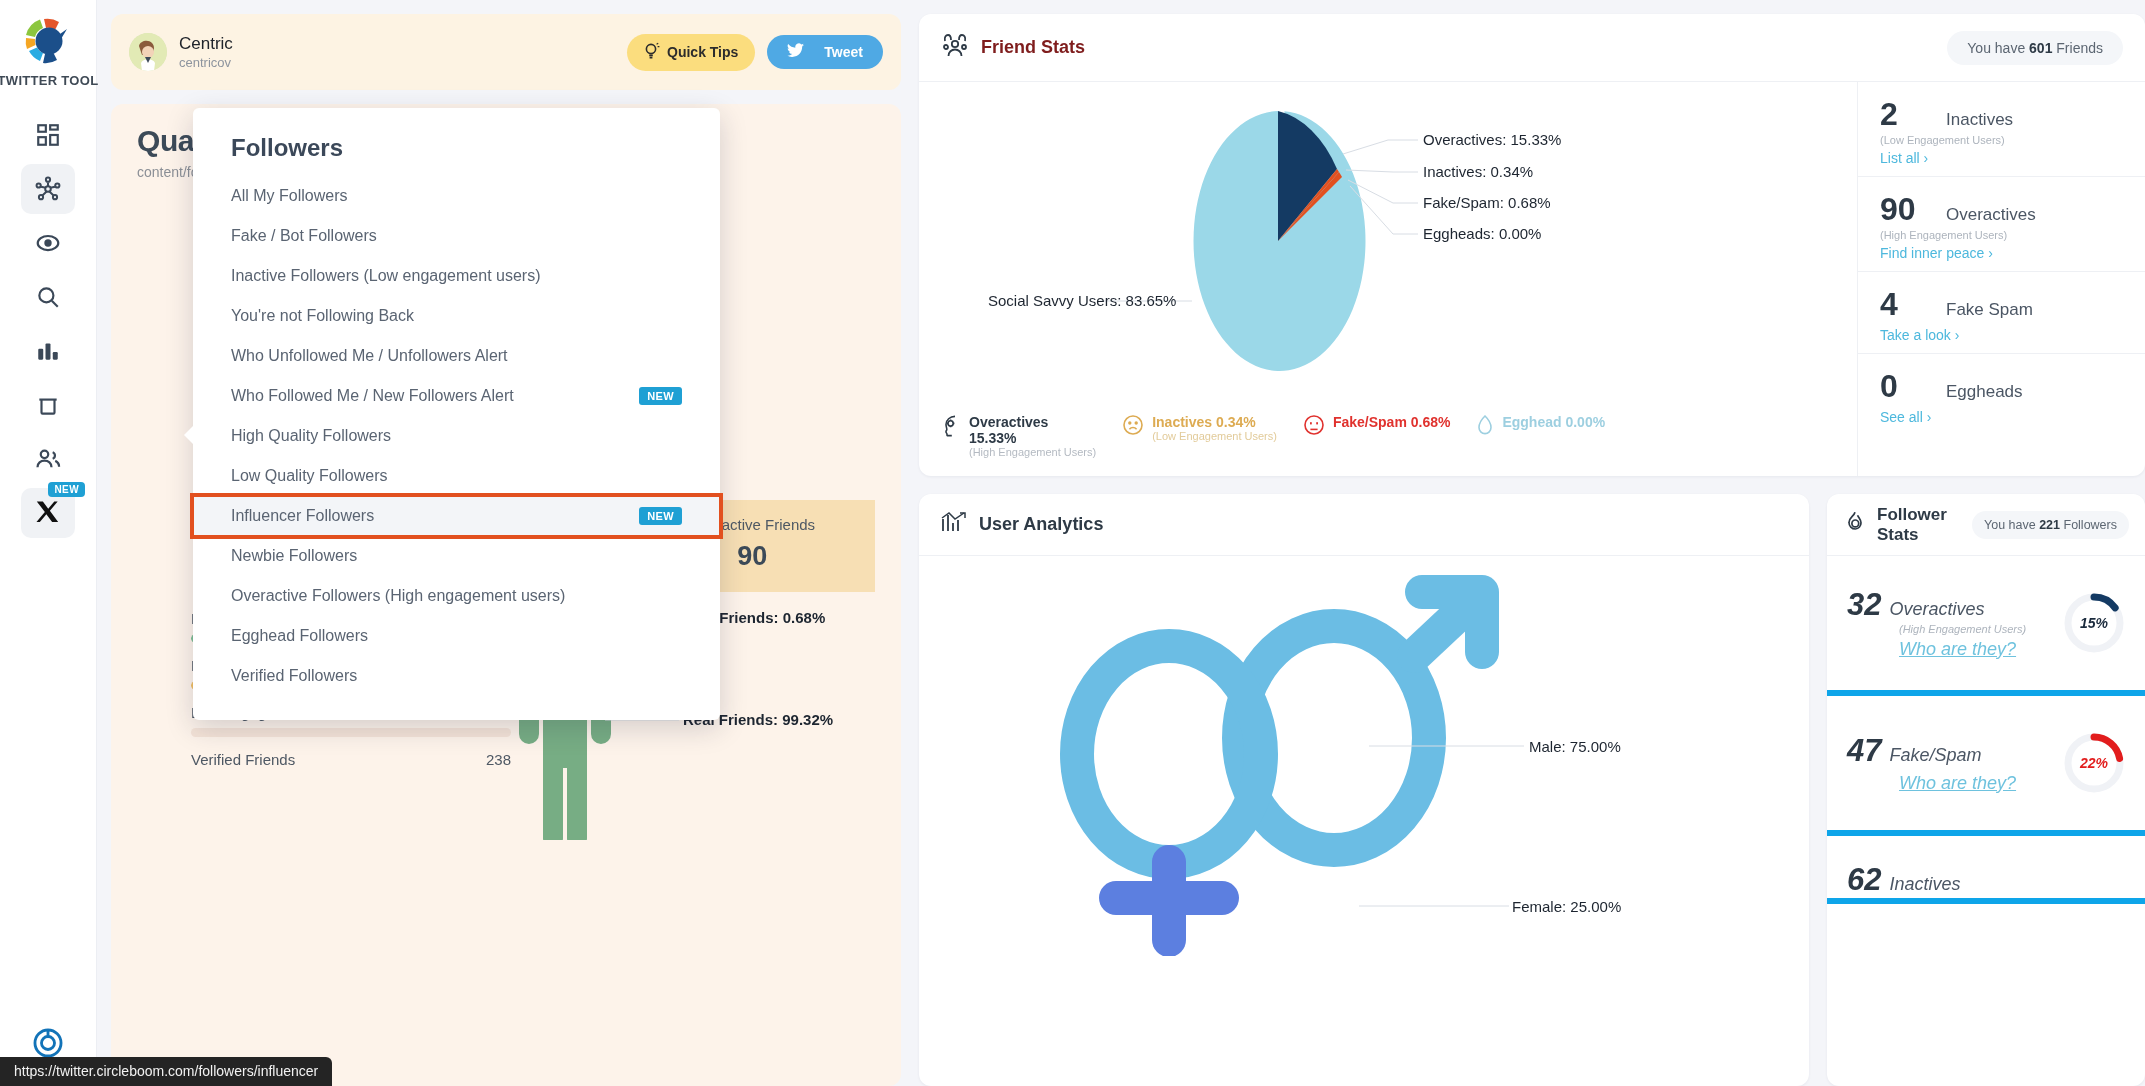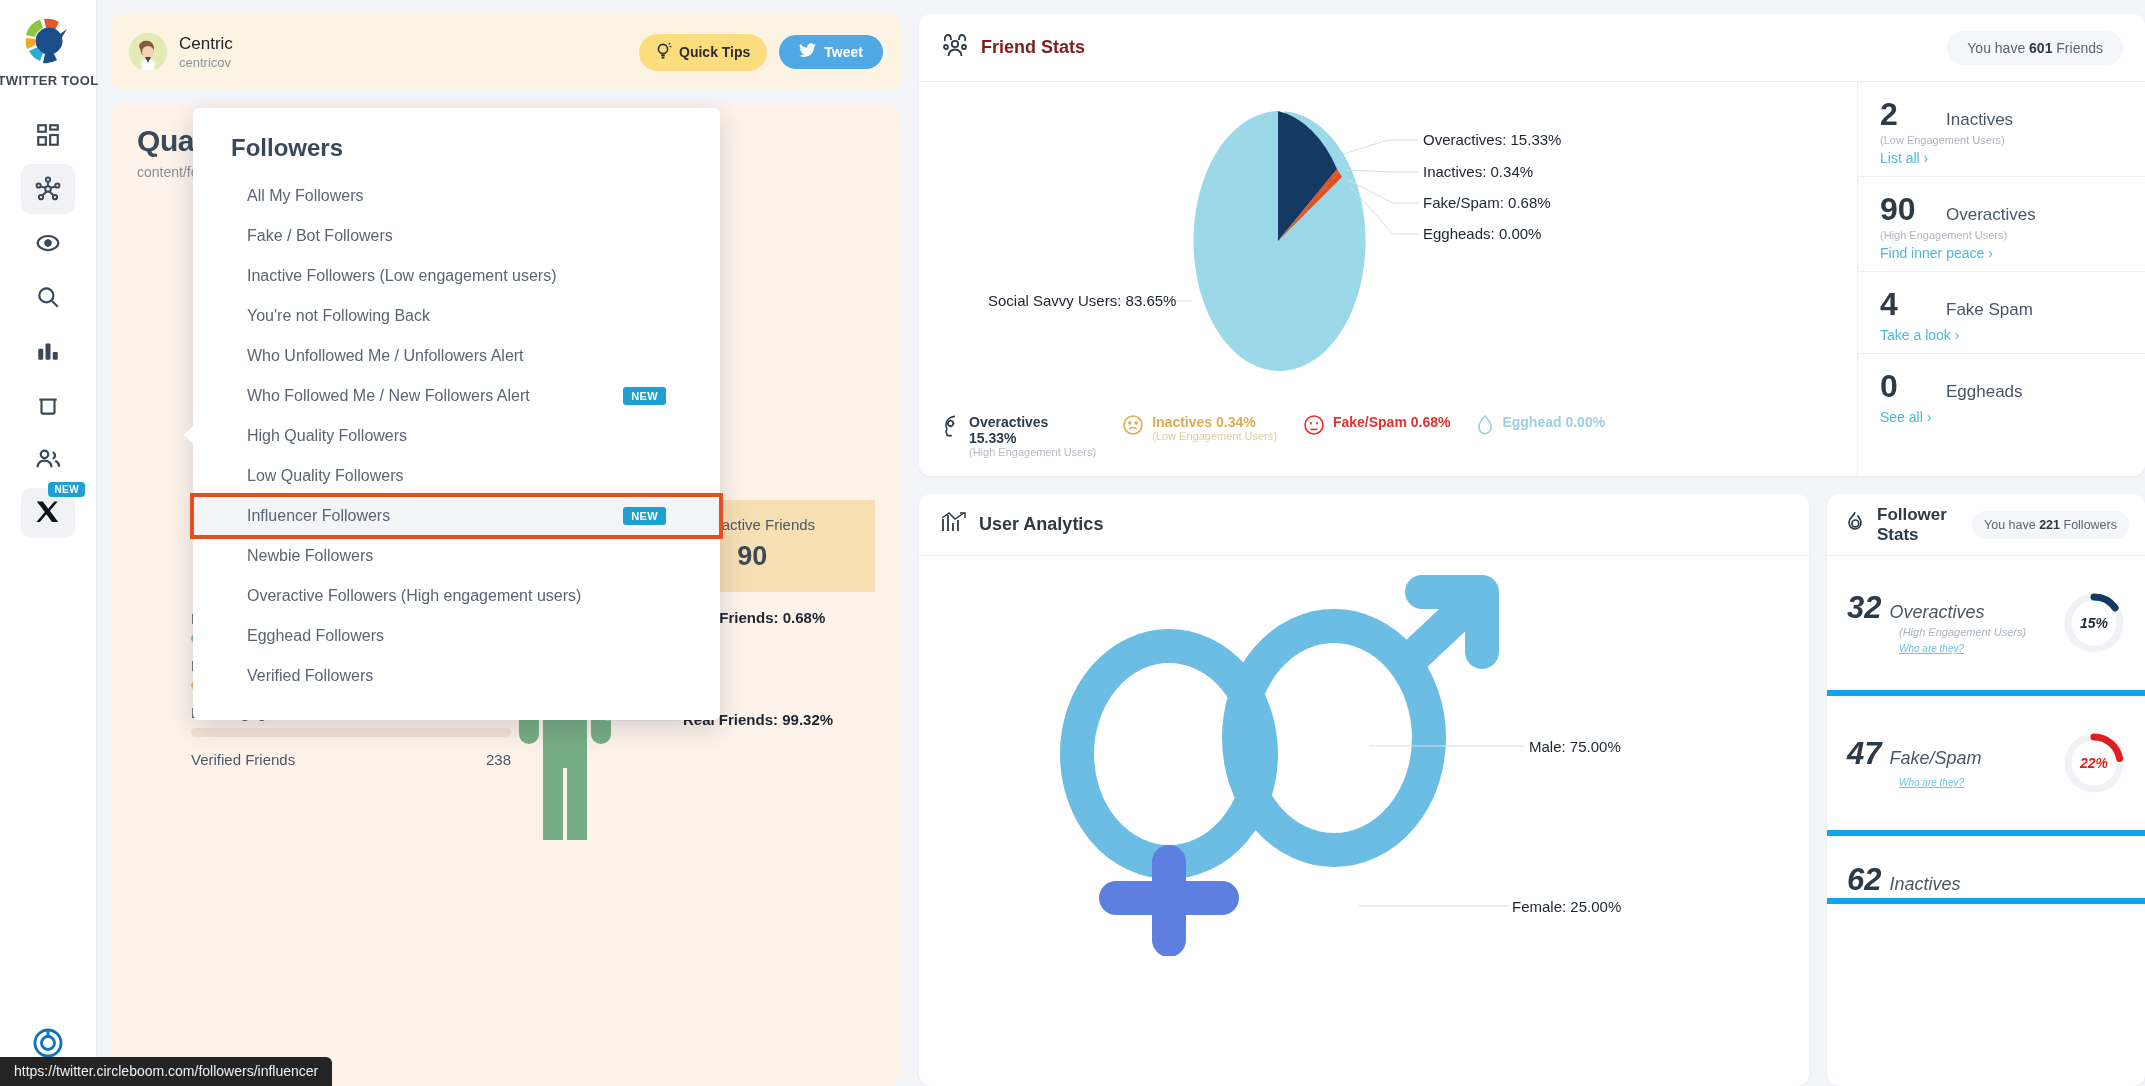--- a/index.html
+++ b/index.html
@@ -61,21 +61,21 @@
   .profile-handle { font-size: 13px; color: #8d949e; }
   .profile-actions { margin-left: auto; display: flex; align-items: center; gap: 12px; }
   .btn-tips {
     background: #fbdd7e; color: #2c2c2c; border: none; border-radius: 20px;
     padding: 8px 17px; font-size: 14px; font-weight: bold; display: flex;
     align-items: center; gap: 7px; cursor: pointer; font-family: inherit;
   }
   .btn-tweet {
     background: #4fa9e4; color: #fff; border: none; border-radius: 20px;
     padding: 8px 20px; font-size: 14px; font-weight: bold; display: flex;
-    align-items: center; gap: 8px; cursor: pointer; font-family: inherit;
+    align-items: center; gap: 20px; cursor: pointer; font-family: inherit;
   }
 
   
   .quality-card {
     background: #fdf3ea; border-radius: 12px; flex: 1;
     padding: 20px 26px 0 26px; overflow: hidden; position: relative;
   }
   .quality-title { font-size: 30px; font-weight: bold; color: #3c4a58; letter-spacing: -.4px; }
   .quality-sub { font-size: 14px; color: #8b8f96; margin-top: 6px; }
   .gauge-wrap { position: relative; height: 300px; margin-top: 4px; }
@@ -137,34 +137,34 @@
   .fl-head { display: flex; align-items: center; padding: 14px 16px; height: 62px; border-bottom: 1px solid #eef0f4; }
   .fl-title { font-size: 17px; font-weight: bold; color: #2e3a46; margin-left: 10px; }
   .fl-pill { margin-left: 8px; background: #f4f6f9; color: #5c6672; border-radius: 16px; padding: 7px 12px; font-size: 12.5px; white-space: nowrap; }
   .fl-pill b { color: #2e3a46; }
   .fl-row { display: flex; align-items: center; padding: 26px 20px; border-bottom: 6px solid #0ea5e9; min-height: 140px; font-style: italic; }
   .fl-left { flex: 1; }
   .fl-num-line { display: flex; align-items: baseline; gap: 8px; }
   .fl-num { font-size: 31px; font-weight: bold; color: #2e3a46; }
   .fl-label { font-size: 18px; color: #4b5664; }
   .fl-sub { font-size: 11px; color: #adb4bd; margin-left: 52px; }
-  .fl-link { font-size: 10px; color: #6ec2de; text-decoration: underline; margin-left: 52px; margin-top: 4px; display: inline-block; cursor: pointer; }
+  .fl-link { font-size: 18px; color: #6ec2de; text-decoration: underline; margin-left: 52px; margin-top: 4px; display: inline-block; cursor: pointer; }
   .donut { width: 62px; height: 62px; position: relative; flex: 0 0 62px; }
   .donut-label { position: absolute; inset: 0; display: flex; align-items: center; justify-content: center; font-size: 14px; font-weight: bold; }
 
   
   .dropdown {
     position: absolute; left: 96px; top: 108px; width: 527px;
     background: #fff; border-radius: 6px;
     box-shadow: 0 8px 28px rgba(25,35,60,.18); z-index: 40;
     padding: 26px 0 24px 0;
   }
   .dd-title { font-size: 24px; font-weight: bold; color: #3b4859; padding: 0 38px 14px 38px; }
   .dd-item {
-    display: flex; align-items: center; padding: 11px 54px;
+    display: flex; align-items: center; padding: 11px 38px;
     font-size: 16px; color: #5a6472; cursor: pointer; position: relative;
   }
   .dd-item.highlighted { background: #f3f5f8; outline: 4px solid #e2501f; outline-offset: -1px; }
   .dd-new {
     margin-left: auto; background: #1fa0d4; color: #fff; font-size: 11px;
     font-weight: bold; padding: 3px 8px; border-radius: 3px; letter-spacing: .4px;
   }
   .dd-caret {
     position: absolute; left: -9px; top: 318px; width: 0; height: 0;
     border-top: 9px solid transparent; border-bottom: 9px solid transparent;

